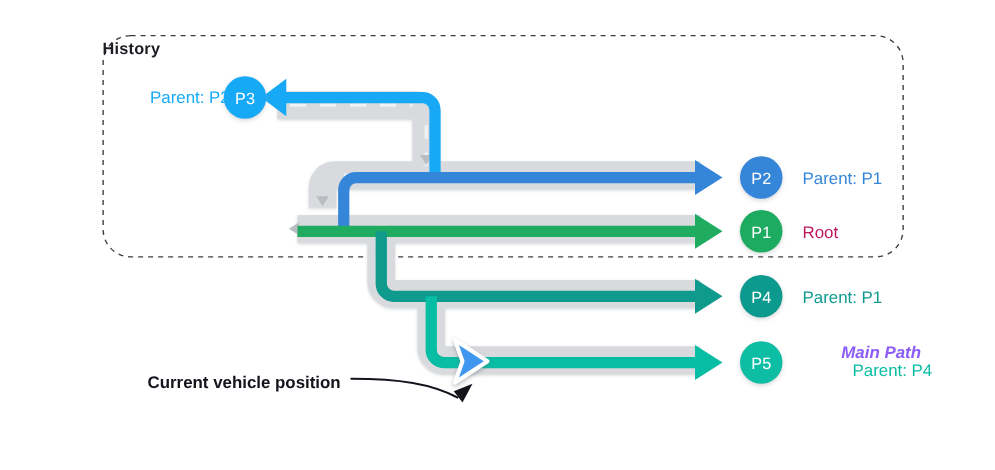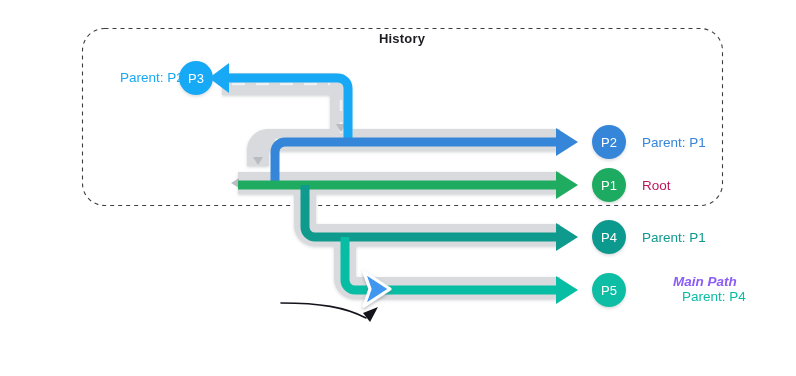--- a/index.html
+++ b/index.html
@@ -11,21 +11,20 @@
     overflow: hidden;
     position: relative;
   }
   #stage { position: absolute; inset: 0; }
   svg#diagram { position: absolute; left: 0; top: 0; width: 796px; height: 376px; }
 
   .history-title {
     position: absolute;
     left: 0; right: 0;
     top: 31px;
-    text-align: center;
     font-size: 13px;
     font-weight: bold;
     color: #1c1c22;
     letter-spacing: .2px;
   }
   .history-title { left: 82px; right: 74px; }
 
   .node-label {
     position: absolute;
     font-size: 13.5px;
@@ -153,14 +152,15 @@
   <div class="node-label" style="left:642px; top:135px; color:#3586d8;">Parent: P1</div>
 
   <div class="node-label" style="left:642px; top:178px; color:#be185d;">Root</div>
 
   <div class="node-label" style="left:642px; top:230px; color:#0f9a8e;">Parent: P1</div>
 
   <div class="node-label bold" style="left:673px; top:274px; color:#8b5cf6;font-style:italic;">Main Path</div>
 
   <div class="node-label" style="left:642px; top:289px; color:#07bda4;margin-left:40px;">Parent: P4</div>
 
+  <div class="vehicle-caption">Current vehicle position</div>
 
 </div>
 
 </body></html>

